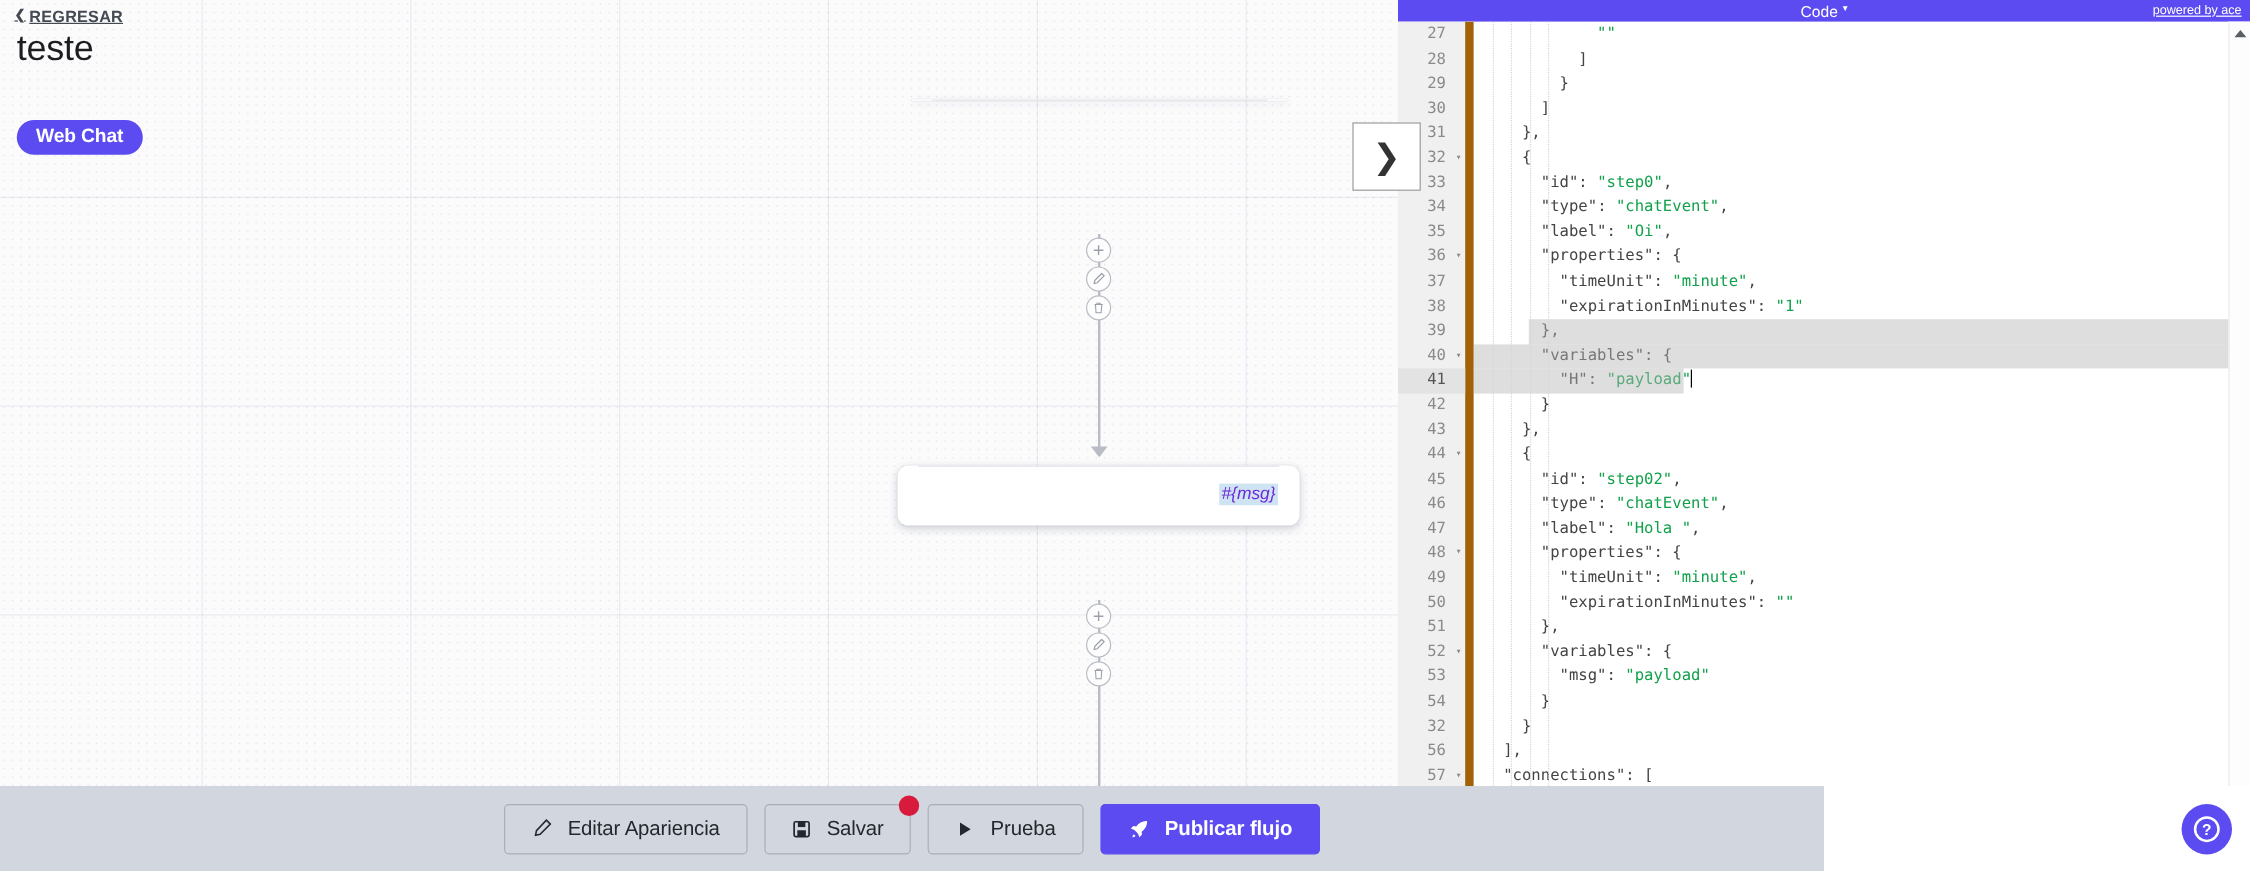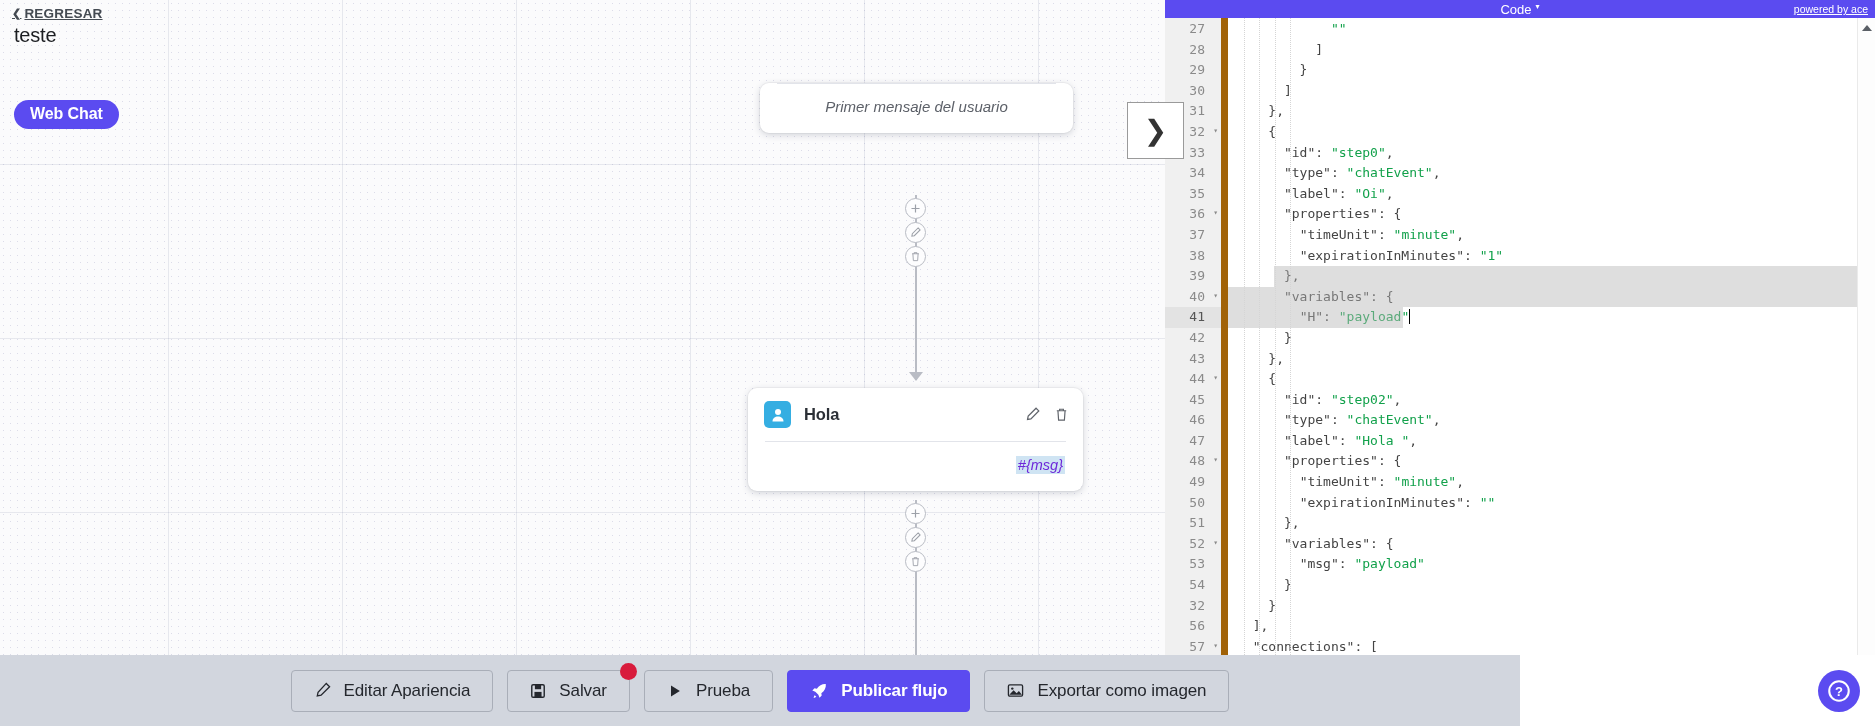--- a/index.html
+++ b/index.html
@@ -42,21 +42,21 @@
     display: flex;
     align-items: center;
     gap: 3px;
     cursor: pointer;
   }
   .back-link .chev { font-size: 11px; line-height: 1; }
 
   .proj-title {
     position: absolute;
     left: 14px; top: 24px;
-    font-size: 20px;
+    font-size: 30px;
     font-weight: 400;
     color: #1b1d21;
     letter-spacing: -0.2px;
   }
   .proj-badge {
     position: absolute;
     left: 14px; top: 61px;
     background: #5b4bf0;
     color: #fff;
     font-size: 16px;
@@ -345,21 +345,20 @@
     <div class="proj-title">teste</div>
     <div class="proj-badge">Web Chat</div>
 
     <div class="conn" style="left:915px; top:195px; height:185px;"></div>
     <div class="conn-arrow" style="left:909px; top:372px;"></div>
 
     <div class="conn" style="left:915px; top:500px; height:155px;"></div>
 
     <div class="node" style="left:760px; top:83px; width:313px;">
       <div class="node-divider"></div>
-      <div class="node-body">Primer mensaje del usuario</div>
     </div>
 
     <div class="dot-btns" style="left:905px; top:198px;">
       <span class="dot-btn">
         <svg width="11" height="11" viewBox="0 0 12 12">
             <path d="M6 1.6v8.8M1.6 6h8.8" stroke="#9ca0a8" stroke-width="1.3"></path>
           </svg>
       </span>
       <span class="dot-btn">
         <svg width="11" height="11" viewBox="0 0 16 16">
@@ -367,41 +366,20 @@
           </svg>
       </span>
       <span class="dot-btn">
         <svg width="11" height="11" viewBox="0 0 16 16">
             <path d="M3 4h10M6 4V2.4h4V4M4.2 4l.7 10h6.2l.7-10" fill="none" stroke="#9ca0a8" stroke-width="1.3"></path>
           </svg>
       </span>
     </div>
 
     <div class="node" style="left:748px; top:388px; width:335px;">
-      <div class="node-head">
-        <span class="node-icon">
-          <svg width="16" height="16" viewBox="0 0 16 16">
-              <circle cx="8" cy="5" r="3" fill="#fff"></circle>
-              <path d="M2.5 14.5c0-3.2 2.6-5 5.5-5s5.5 1.8 5.5 5z" fill="#fff"></path>
-            </svg>
-        </span>
-        <span class="node-title">Hola</span>
-        <span class="node-acts">
-          <span class="ico">
-            <svg width="15" height="15" viewBox="0 0 16 16">
-                <path d="M11.8 1.3l2.9 2.9-8.4 8.4-3.6.7.7-3.6z" fill="none" stroke="#3c4149" stroke-width="1.3"></path>
-              </svg>
-          </span>
-          <span class="ico">
-            <svg width="15" height="15" viewBox="0 0 16 16">
-                <path d="M3 4h10M6 4V2.4h4V4M4.2 4l.7 10h6.2l.7-10" fill="none" stroke="#3c4149" stroke-width="1.25"></path>
-              </svg>
-          </span>
-        </span>
-      </div>
       <div class="node-divider"></div>
       <div class="node-body right"><span class="msg-var">#{msg}</span></div>
     </div>
 
     <div class="dot-btns" style="left:905px; top:503px;">
       <span class="dot-btn">
         <svg width="11" height="11" viewBox="0 0 12 12">
             <path d="M6 1.6v8.8M1.6 6h8.8" stroke="#9ca0a8" stroke-width="1.3"></path>
           </svg>
       </span>
@@ -501,30 +479,20 @@
       </div>
       <div class="tb-btn primary">
         <span class="ico">
           <svg width="18" height="18" viewBox="0 0 20 20">
             <path d="M17.6 2.4C14 2 10 4 7.6 7.4L5 7l-2.4 2.4 3.3 1.3 3.4 3.4 1.3 3.3L13 15l-.4-2.6C16 10 18 6 17.6 2.4z" fill="currentColor"></path>
             <path d="M5.3 14.7c-1 1-1.3 3-1.3 3s2-.3 3-1.3" fill="currentColor"></path>
           </svg>
         </span>
         <span>Publicar flujo</span>
       </div>
-      <div class="tb-btn">
-        <span class="ico">
-          <svg width="17" height="17" viewBox="0 0 18 18">
-            <rect x="1.5" y="3" width="15" height="12" rx="1.4" fill="none" stroke="currentColor" stroke-width="1.4"></rect>
-            <circle cx="5.6" cy="7" r="1.3" fill="currentColor"></circle>
-            <path d="M2.4 13.6L7 8.8l3.2 3.2L12.6 9.6l3.2 4z" fill="currentColor"></path>
-          </svg>
-        </span>
-        <span>Exportar como imagen</span>
-      </div>
     </div>
 
   <div class="help-fab">
     <svg width="26" height="26" viewBox="0 0 24 24">
       <circle cx="12" cy="12" r="9" fill="none" stroke="#fff" stroke-width="1.9"></circle>
       <text x="12" y="16.6" text-anchor="middle" font-size="12" font-family="Liberation Sans, sans-serif" font-weight="700" fill="#fff">?</text>
     </svg>
   </div>
 
 </div>

